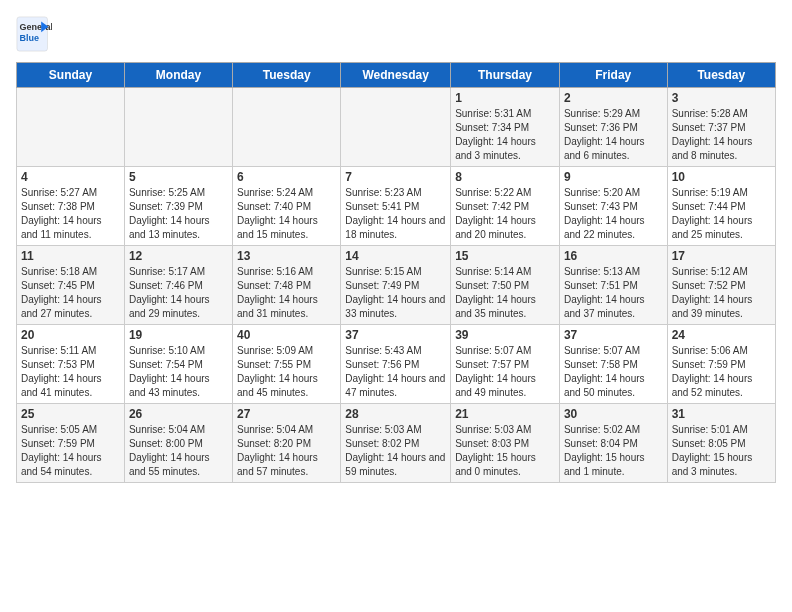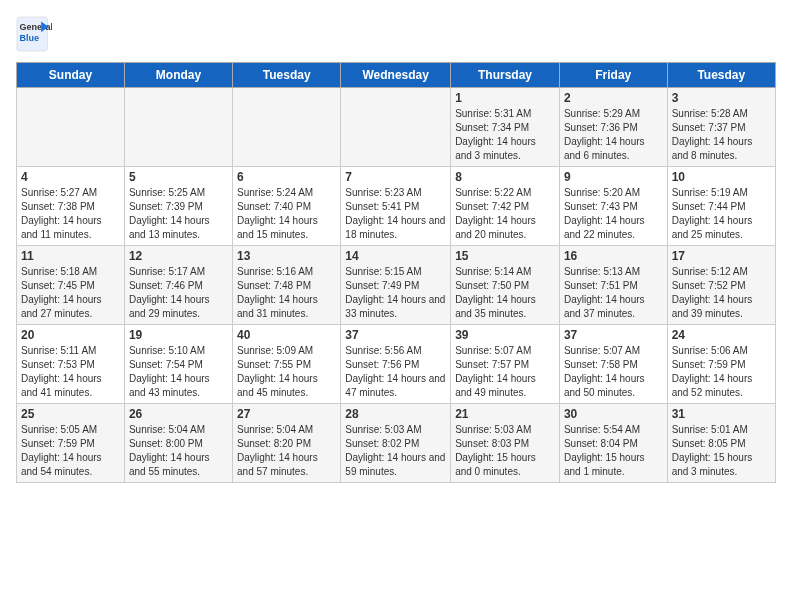--- a/index.html
+++ b/index.html
@@ -272,21 +272,21 @@
         </td>
         <td>
           <span class="day-num">40</span>
           <div class="day-info">Sunrise: 5:09 AM
 Sunset: 7:55 PM
 Daylight: 14 hours
 and 45 minutes.</div>
         </td>
         <td>
           <span class="day-num">37</span>
-          <div class="day-info">Sunrise: 5:56 AM
+          <div class="day-info">Sunrise: 5:43 AM
 Sunset: 7:56 PM
 Daylight: 14 hours
 and 47 minutes.</div>
         </td>
         <td>
           <span class="day-num">39</span>
           <div class="day-info">Sunrise: 5:07 AM
 Sunset: 7:57 PM
 Daylight: 14 hours
 and 49 minutes.</div>
@@ -337,21 +337,21 @@
         </td>
         <td>
           <span class="day-num">21</span>
           <div class="day-info">Sunrise: 5:03 AM
 Sunset: 8:03 PM
 Daylight: 15 hours
 and 0 minutes.</div>
         </td>
         <td>
           <span class="day-num">30</span>
-          <div class="day-info">Sunrise: 5:54 AM
+          <div class="day-info">Sunrise: 5:02 AM
 Sunset: 8:04 PM
 Daylight: 15 hours
 and 1 minute.</div>
         </td>
         <td>
           <span class="day-num">31</span>
           <div class="day-info">Sunrise: 5:01 AM
 Sunset: 8:05 PM
 Daylight: 15 hours
 and 3 minutes.</div>

